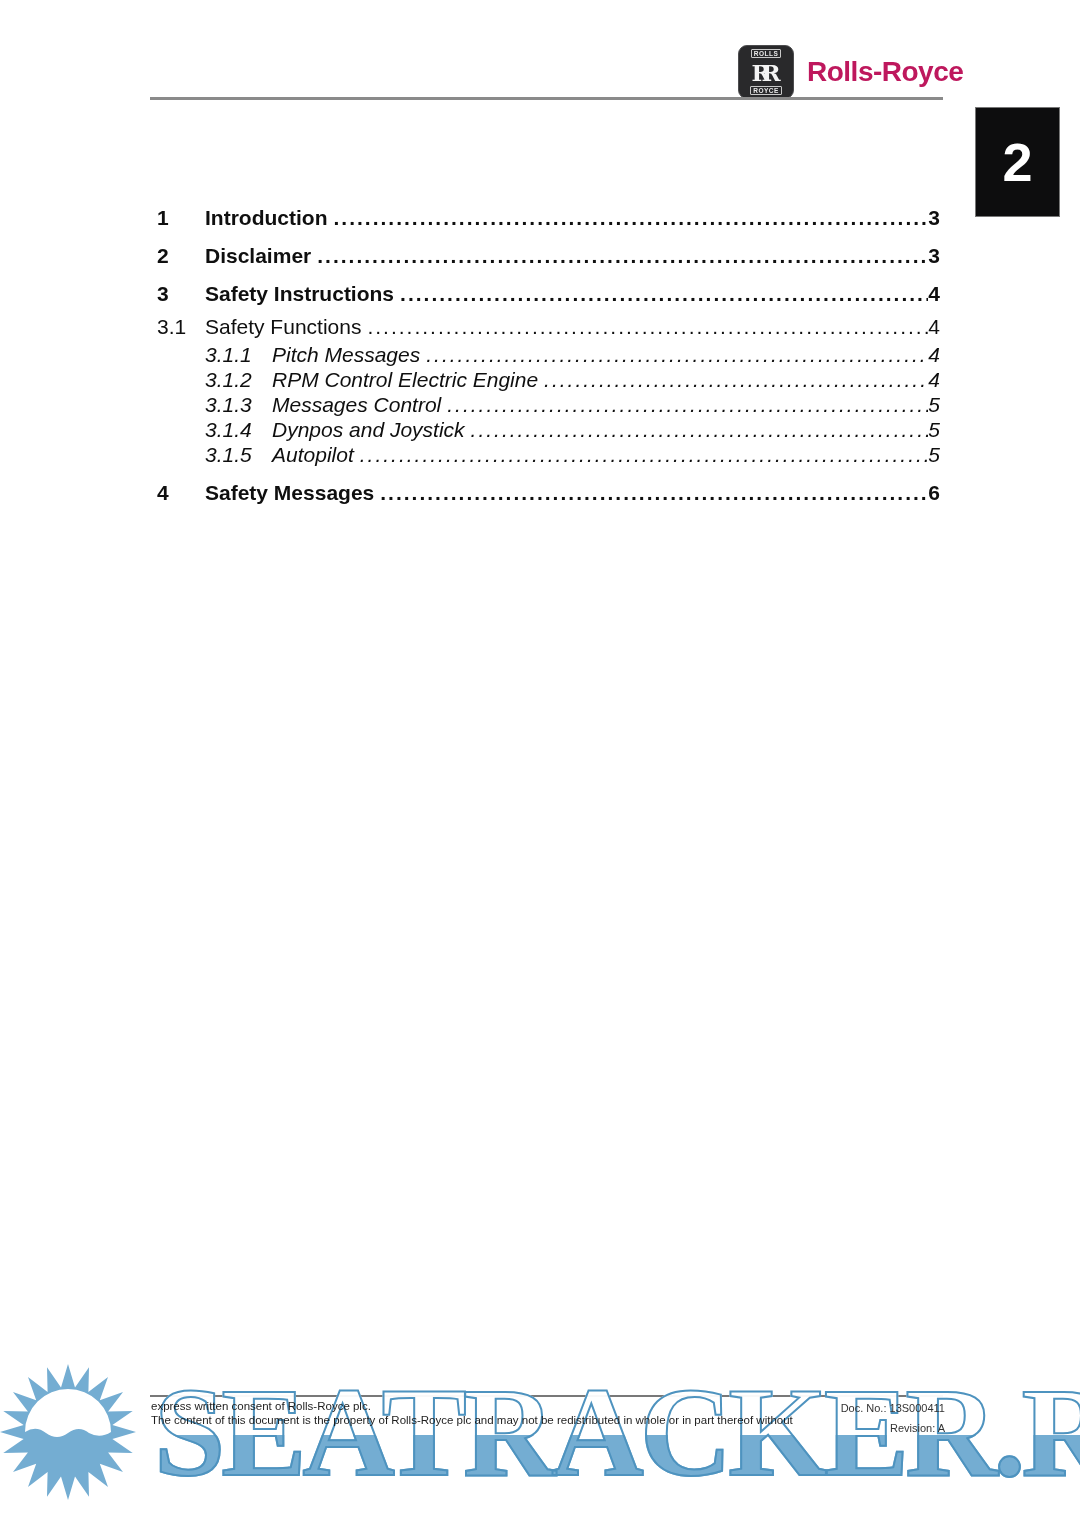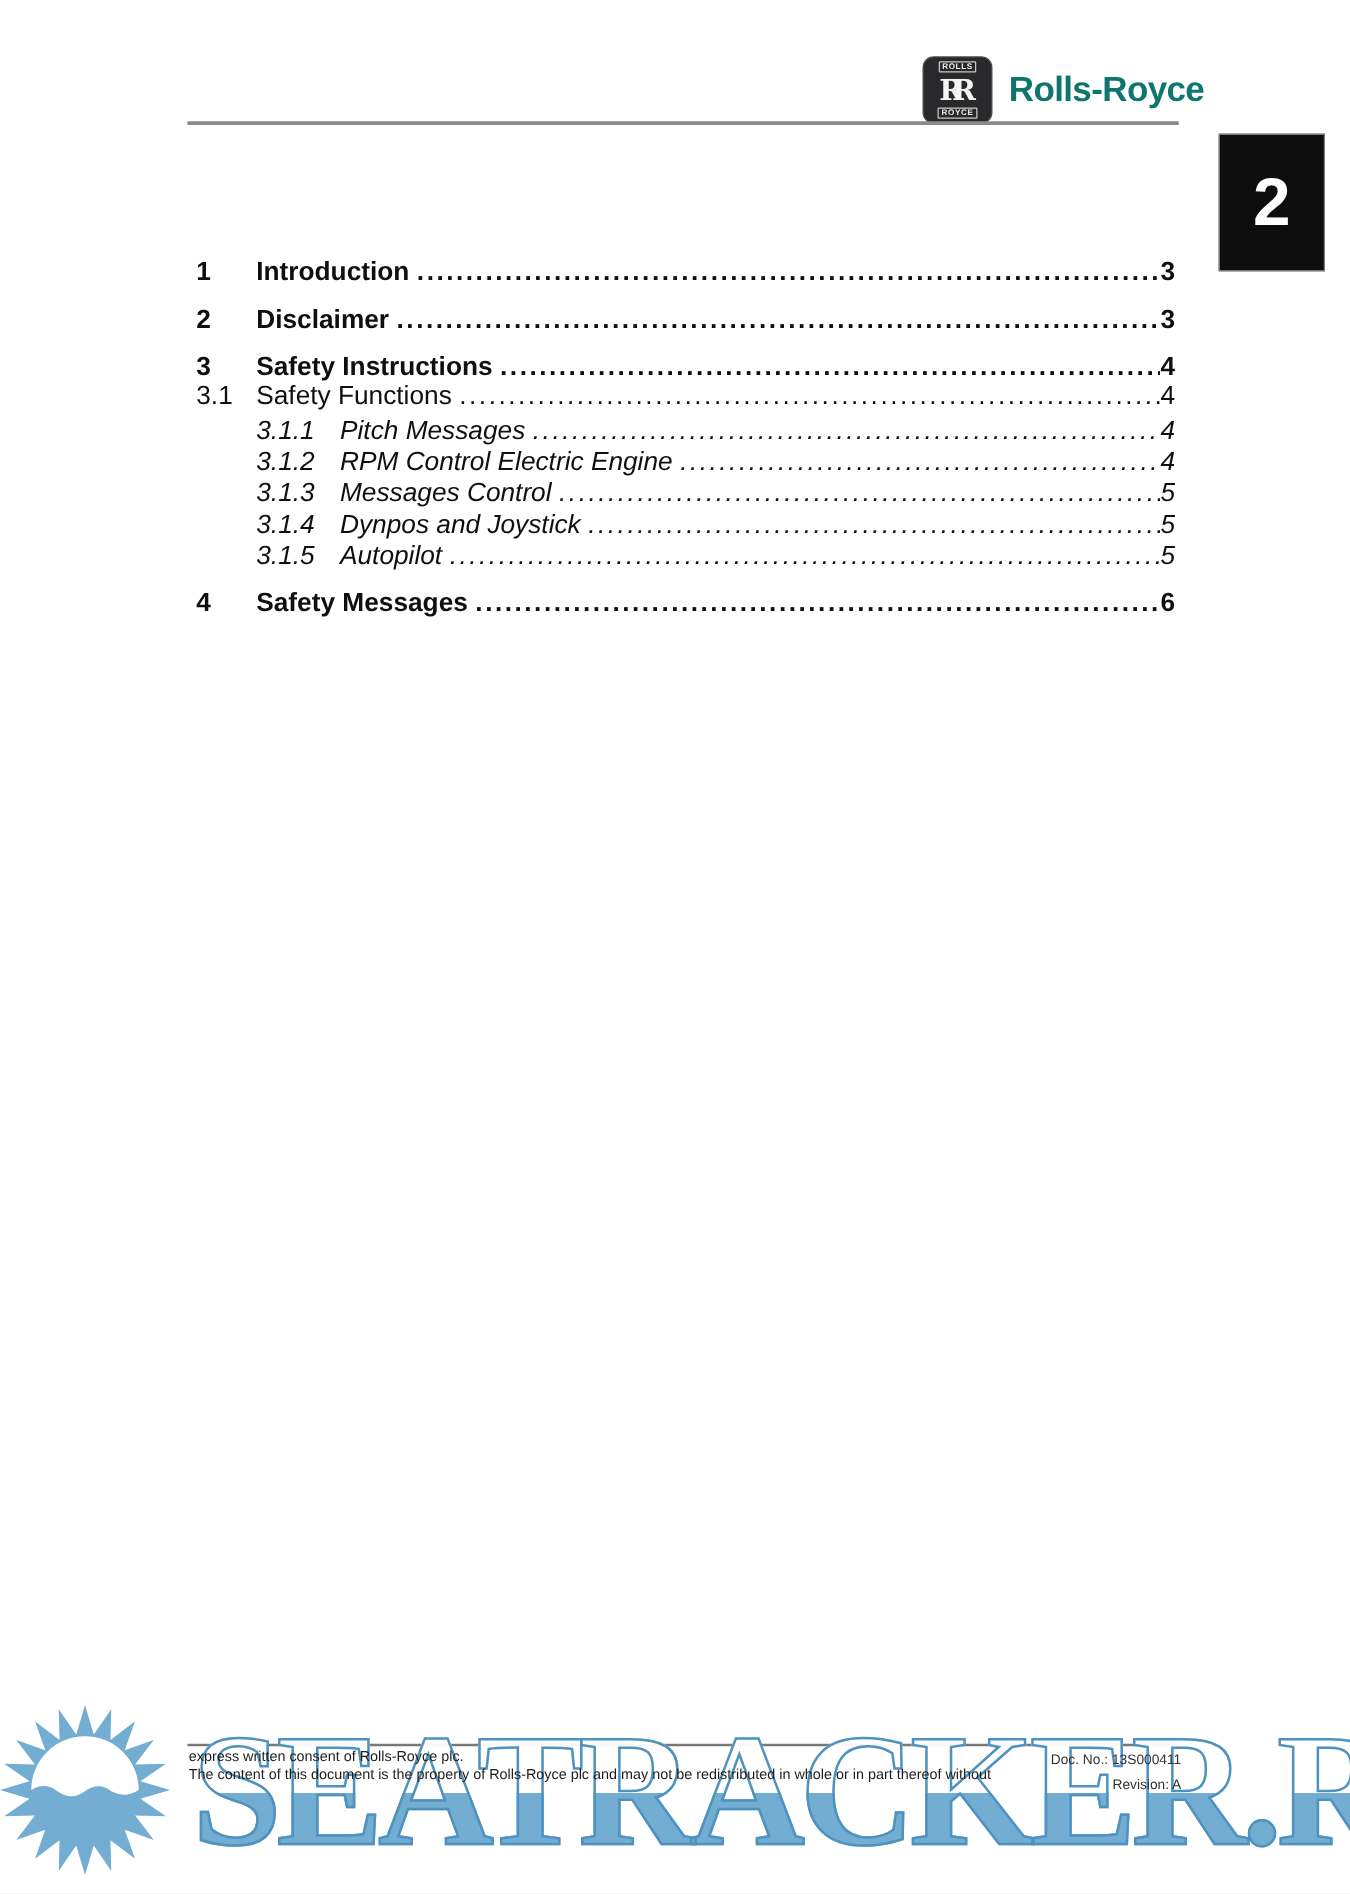--- a/index.html
+++ b/index.html
@@ -20,21 +20,21 @@
   }
   .badge-box{
     font-size:6.5px; font-weight:bold; line-height:7px; color:#e9e9e9;
     border:1px solid #c9c9c9; padding:0 2px; letter-spacing:.5px;
     border-radius:1px; white-space:nowrap;
   }
   .monogram{ display:flex; color:#f4f4f4; font-family:"DejaVu Serif", serif;
     font-weight:bold; font-size:23px; line-height:23px; }
   .monogram i{ font-style:normal; }
   .monogram i + i{ margin-left:-9px; }
-  .wordmark{ font-size:28px; font-weight:bold; color:#0f766e;
+  .wordmark{ font-size:28px; font-weight:bold; color:#be185d;
     letter-spacing:-0.5px; white-space:nowrap; }
   .header-rule{ position:absolute; left:150px; top:97px; width:793px;
     border-top:3px solid var(--rule-gray); }
   .chapter-tab{
     position:absolute; left:975px; top:107px; width:85px; height:110px;
     background:var(--tab-bg); border:1px solid #777;
     color:#fff; font-size:54px; font-weight:bold;
     display:flex; align-items:center; justify-content:center;
   }
 
@@ -43,21 +43,21 @@
     position:absolute; left:150px; top:106px; width:793px;
     text-align:center; font-size:47px; font-weight:bold; color:#0d0d0d;
   }
 
   
   .toc{ position:absolute; left:157px; top:206px; width:783px;
         font-size:21px; color:#0f0f0f; }
   .toc-row{ display:flex; align-items:baseline; line-height:23px; }
   .toc-row.lv-main{ font-weight:bold; }
   .toc-row.gap-lg{ margin-top:15px; }
-  .toc-row.gap-md{ }
+  .toc-row.gap-md{ margin-top:10px; }
   .toc-row.gap-sm{ margin-top:5px; }
   .toc-row.gap-xs{ margin-top:2px; }
   .toc-row .num{ flex:0 0 48px; }
   .toc-row.lv-subsub{ padding-left:48px;font-style:italic; }
   .toc-row.lv-subsub .num{ flex:0 0 67px; }
   .toc-row .label{ flex:0 0 auto; white-space:nowrap; }
   .toc-row .leader{ flex:1 1 auto; overflow:hidden; white-space:nowrap;
     padding-left:6px; padding-right:2px; letter-spacing:2px; }
   .toc-row .pg{ flex:0 0 auto; min-width:12px; text-align:right; }
 

